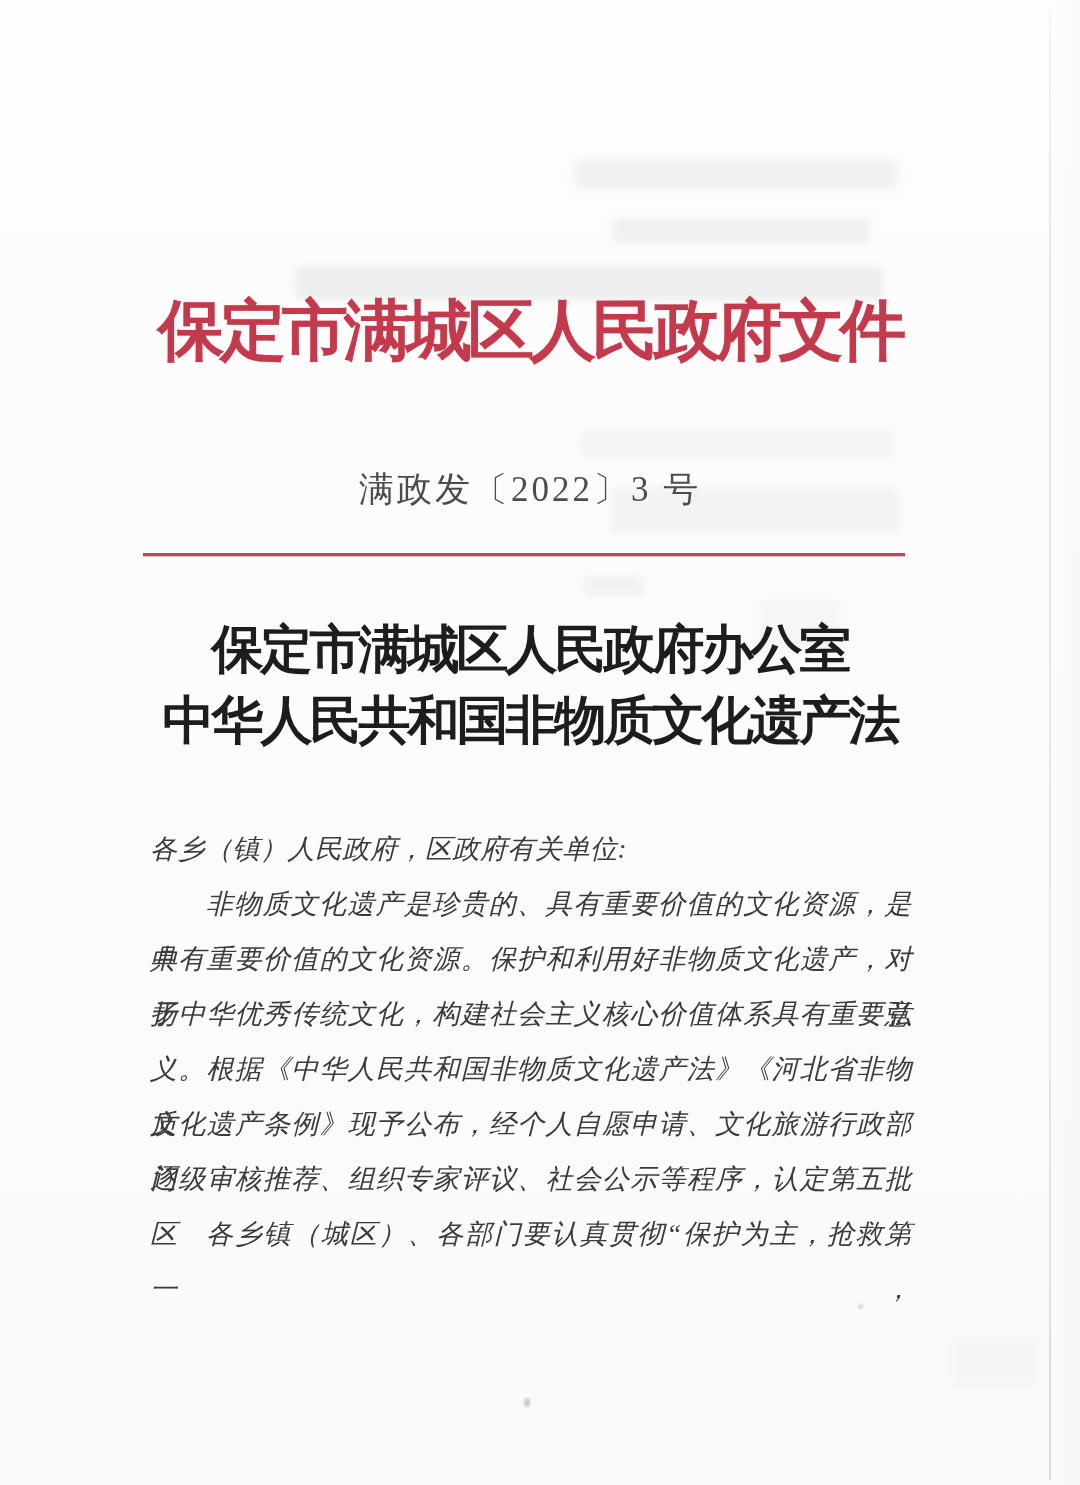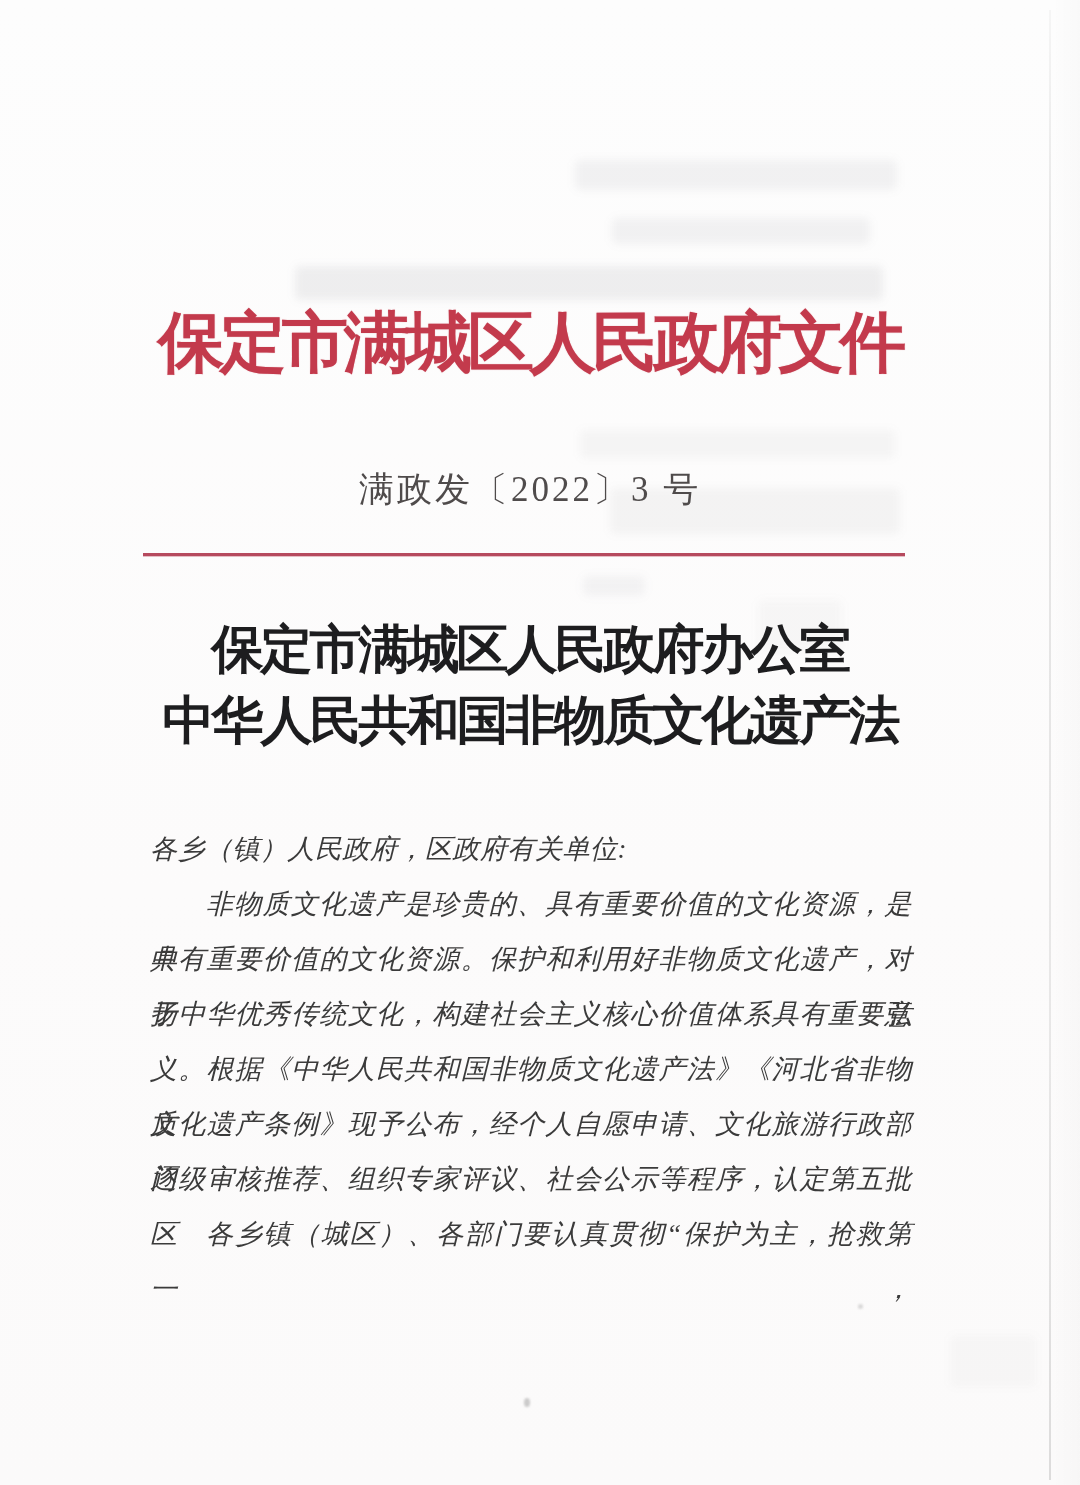--- a/index.html
+++ b/index.html
@@ -38,21 +38,20 @@
   .speck2{position:absolute;left:858px;top:1304px;width:5px;height:5px;
     background:rgba(60,60,60,0.18);filter:blur(1px);border-radius:50%;}
 
   .red-header{
     position:absolute;left:105px;top:286px;width:850px;
     text-align:center;
     font-size:66px;font-weight:900;letter-spacing:-4px;
     color:#c33a4c;
     text-shadow:0 0 1px rgba(195,58,76,0.55);
     white-space:nowrap;
-    margin-top:12px;
   }
   .doc-number{
     position:absolute;left:105px;top:466px;width:850px;
     text-align:center;
     font-size:35px;color:#4f4b4b;letter-spacing:3px;
   }
   .red-divider{
     position:absolute;left:143px;top:553px;width:762px;height:3px;
     background:#b64a5e;
     box-shadow:0 1px 0 rgba(182,74,94,0.35);

